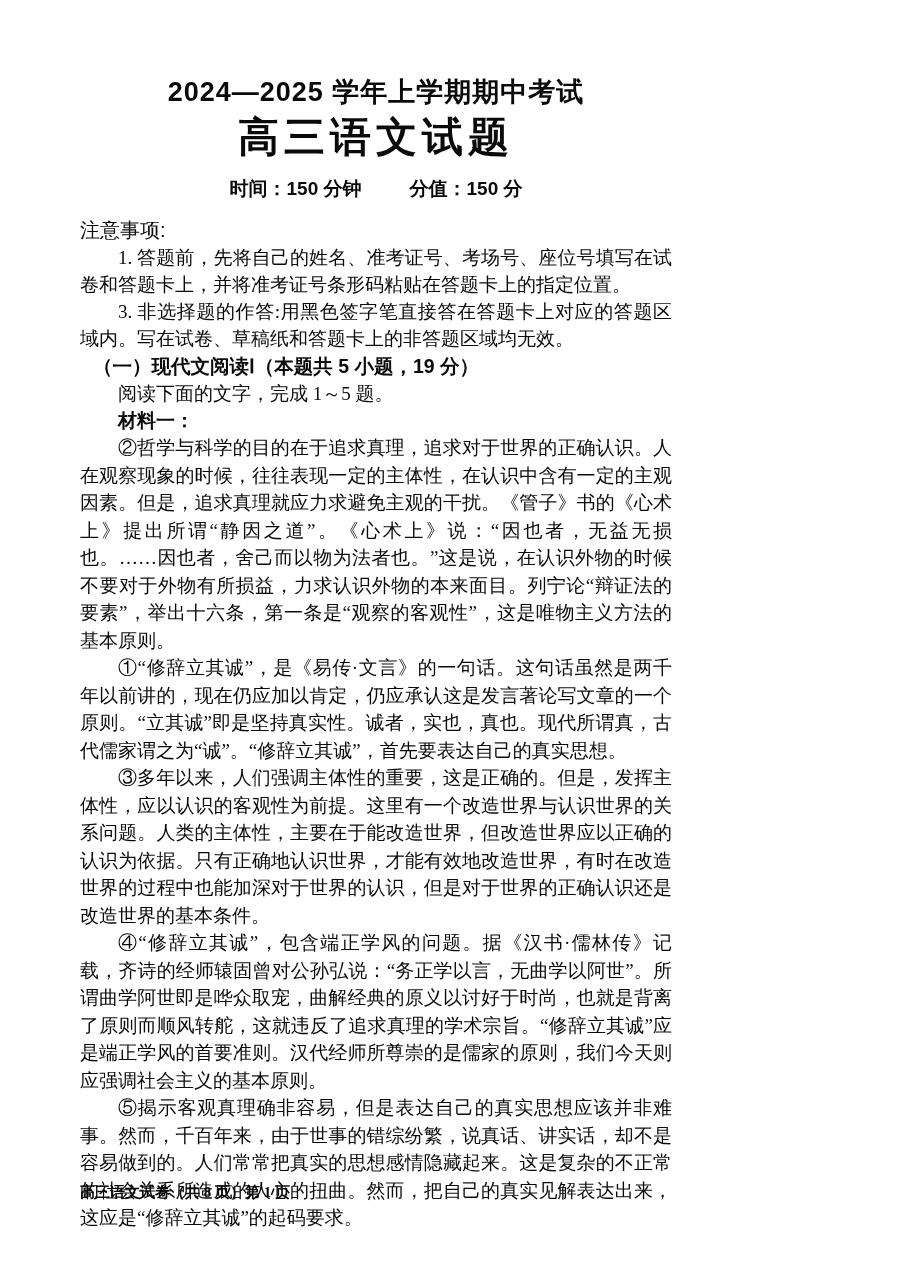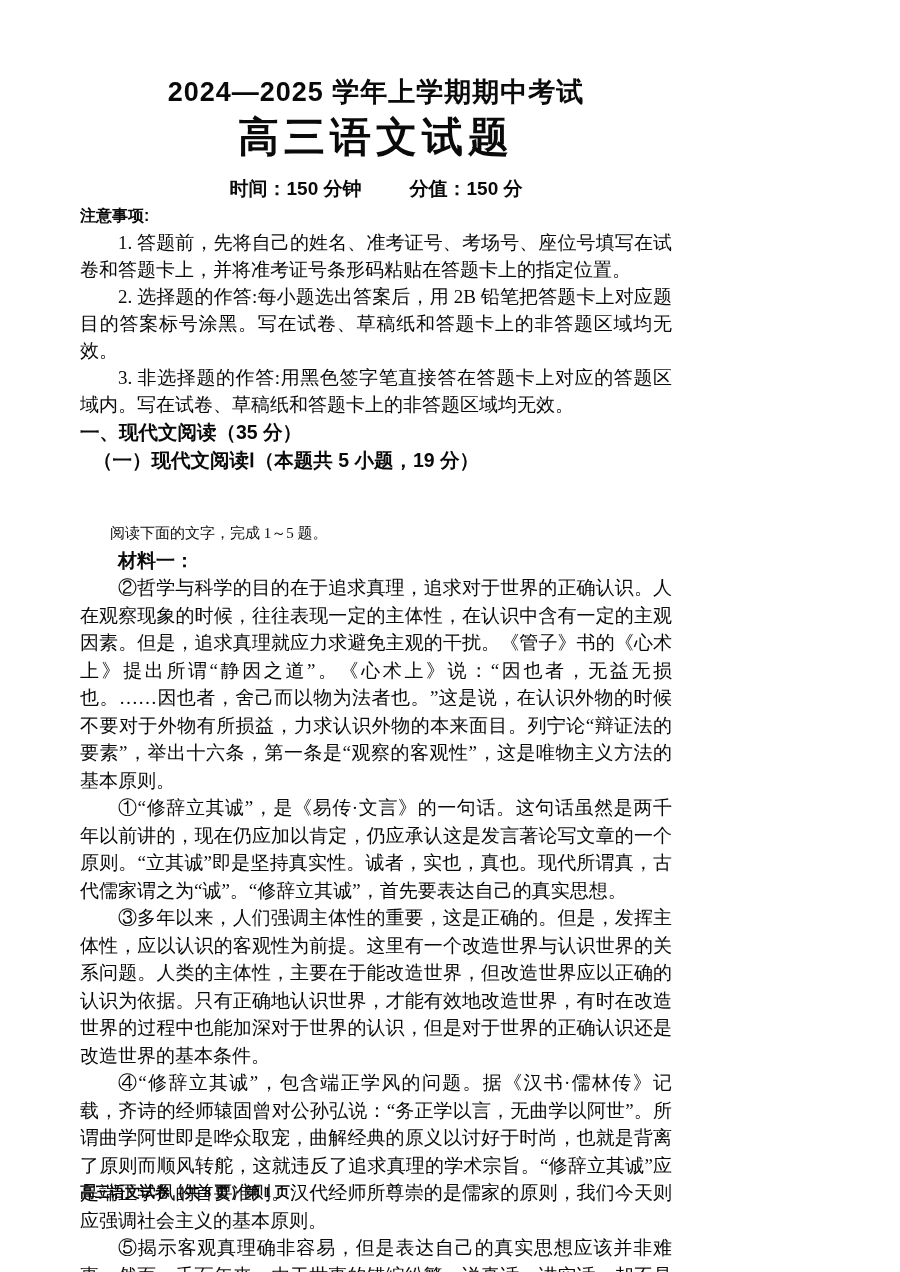--- a/index.html
+++ b/index.html
@@ -33,23 +33,24 @@
   .exam-meta {
     display: flex;
     justify-content: center;
     gap: 48px;
     margin-top: 11px;
     font-family: "Liberation Sans", sans-serif;
     font-weight: bold;
     font-size: 19px;
   }
   .notice-heading {
+    margin-top: 15px;
     font-family: "Liberation Sans", sans-serif;
-    font-weight: bold;
-    font-size: 16px;
+    font-weight: normal;
+    font-size: 20px;
     line-height: 27px;
   }
   .notice-item {
     font-size: 19px;
     line-height: 27px;
     text-align: justify;
     text-indent: 2em;
   }
   .section-heading {
     font-family: "Liberation Sans", sans-serif;
@@ -58,24 +59,23 @@
     line-height: 28px;
   }
   .subsection-heading {
     font-family: "Liberation Sans", sans-serif;
     font-weight: bold;
     font-size: 19.5px;
     line-height: 28px;
     padding-left: 13px;
   }
   .reading-instruction {
-    font-size: 15px;
+    font-size: 19px;
     line-height: 27px;
     text-indent: 2em;
-    margin-top: 46px;
   }
   .material-label {
     font-weight: bold;
     font-size: 19px;
     line-height: 27px;
     text-indent: 2em;
   }
   .material-paragraph {
     font-size: 19px;
     line-height: 27.5px;
@@ -100,24 +100,22 @@
   <div class="paper-title">高三语文试题</div>
 
   <div class="exam-meta">
     <span>时间：150 分钟</span>
     <span>分值：150 分</span>
   </div>
 
   <div class="notice-heading">注意事项:</div>
 
   <p class="notice-item">1. 答题前，先将自己的姓名、准考证号、考场号、座位号填写在试卷和答题卡上，并将准考证号条形码粘贴在答题卡上的指定位置。</p>
-  <p class="notice-item">2. 选择题的作答:每小题选出答案后，用 2B 铅笔把答题卡上对应题目的答案标号涂黑。写在试卷、草稿纸和答题卡上的非答题区域均无效。</p>
   <p class="notice-item">3. 非选择题的作答:用黑色签字笔直接答在答题卡上对应的答题区域内。写在试卷、草稿纸和答题卡上的非答题区域均无效。</p>
 
-  <div class="section-heading">一、现代文阅读（35 分）</div>
 
   <div class="subsection-heading">（一）现代文阅读Ⅰ（本题共 5 小题，19 分）</div>
 
   <div class="reading-instruction">阅读下面的文字，完成 1～5 题。</div>
 
   <div class="material-label">材料一：</div>
 
   <p class="material-paragraph">②哲学与科学的目的在于追求真理，追求对于世界的正确认识。人在观察现象的时候，往往表现一定的主体性，在认识中含有一定的主观因素。但是，追求真理就应力求避免主观的干扰。《管子》书的《心术上》提出所谓“静因之道”。《心术上》说：“因也者，无益无损也。……因也者，舍己而以物为法者也。”这是说，在认识外物的时候不要对于外物有所损益，力求认识外物的本来面目。列宁论“辩证法的要素”，举出十六条，第一条是“观察的客观性”，这是唯物主义方法的基本原则。</p>
   <p class="material-paragraph">①“修辞立其诚”，是《易传·文言》的一句话。这句话虽然是两千年以前讲的，现在仍应加以肯定，仍应承认这是发言著论写文章的一个原则。“立其诚”即是坚持真实性。诚者，实也，真也。现代所谓真，古代儒家谓之为“诚”。“修辞立其诚”，首先要表达自己的真实思想。</p>
   <p class="material-paragraph">③多年以来，人们强调主体性的重要，这是正确的。但是，发挥主体性，应以认识的客观性为前提。这里有一个改造世界与认识世界的关系问题。人类的主体性，主要在于能改造世界，但改造世界应以正确的认识为依据。只有正确地认识世界，才能有效地改造世界，有时在改造世界的过程中也能加深对于世界的认识，但是对于世界的正确认识还是改造世界的基本条件。</p>

